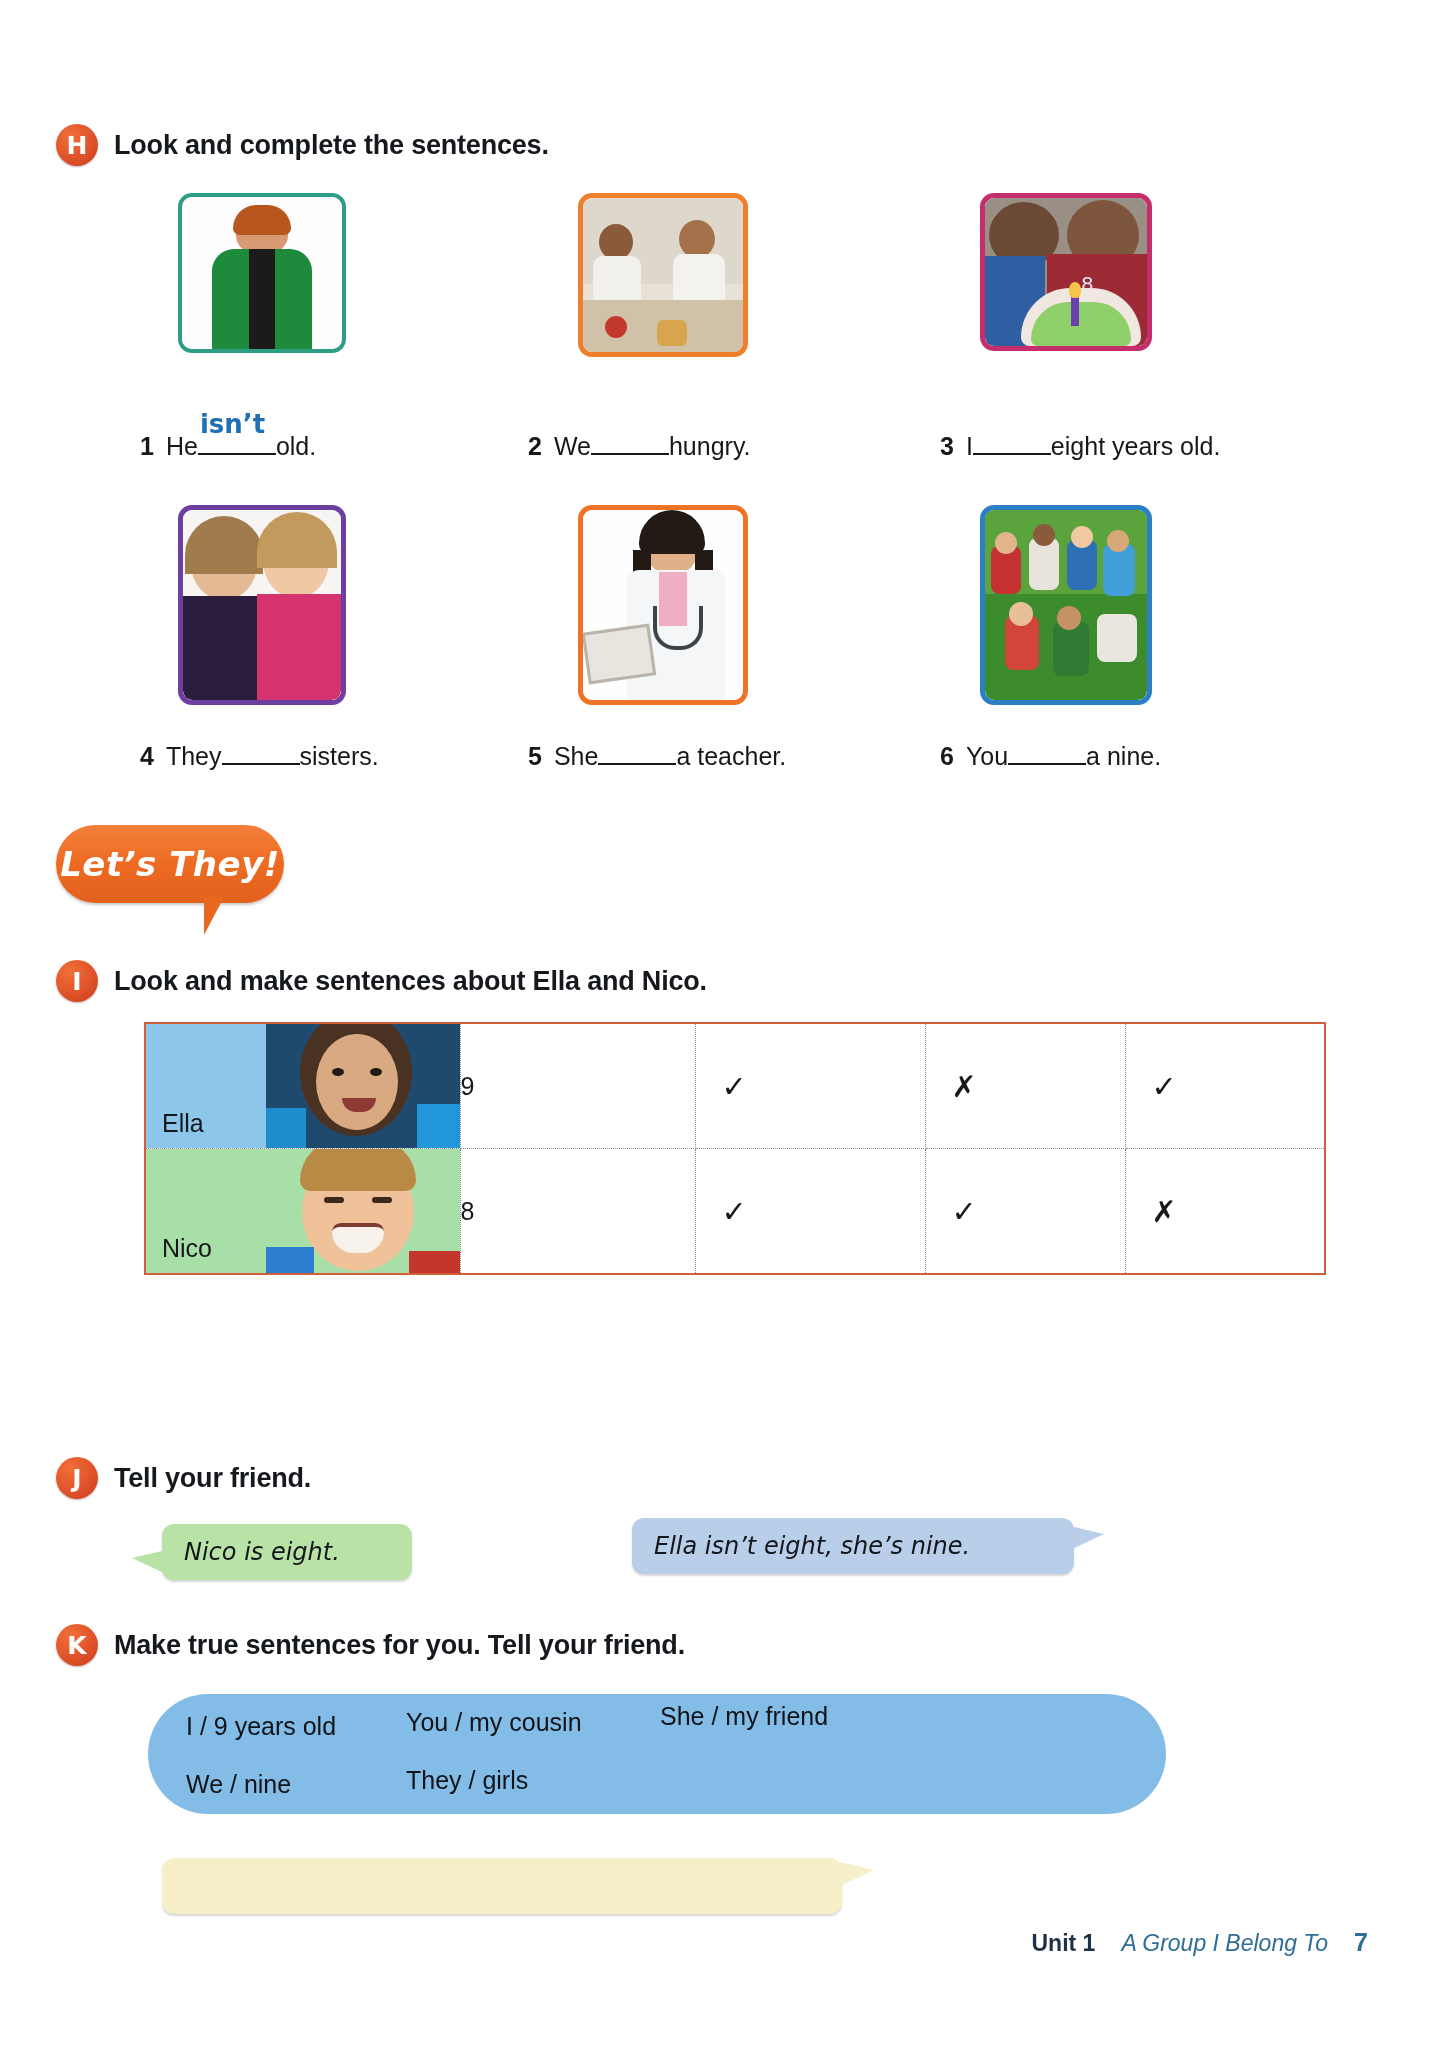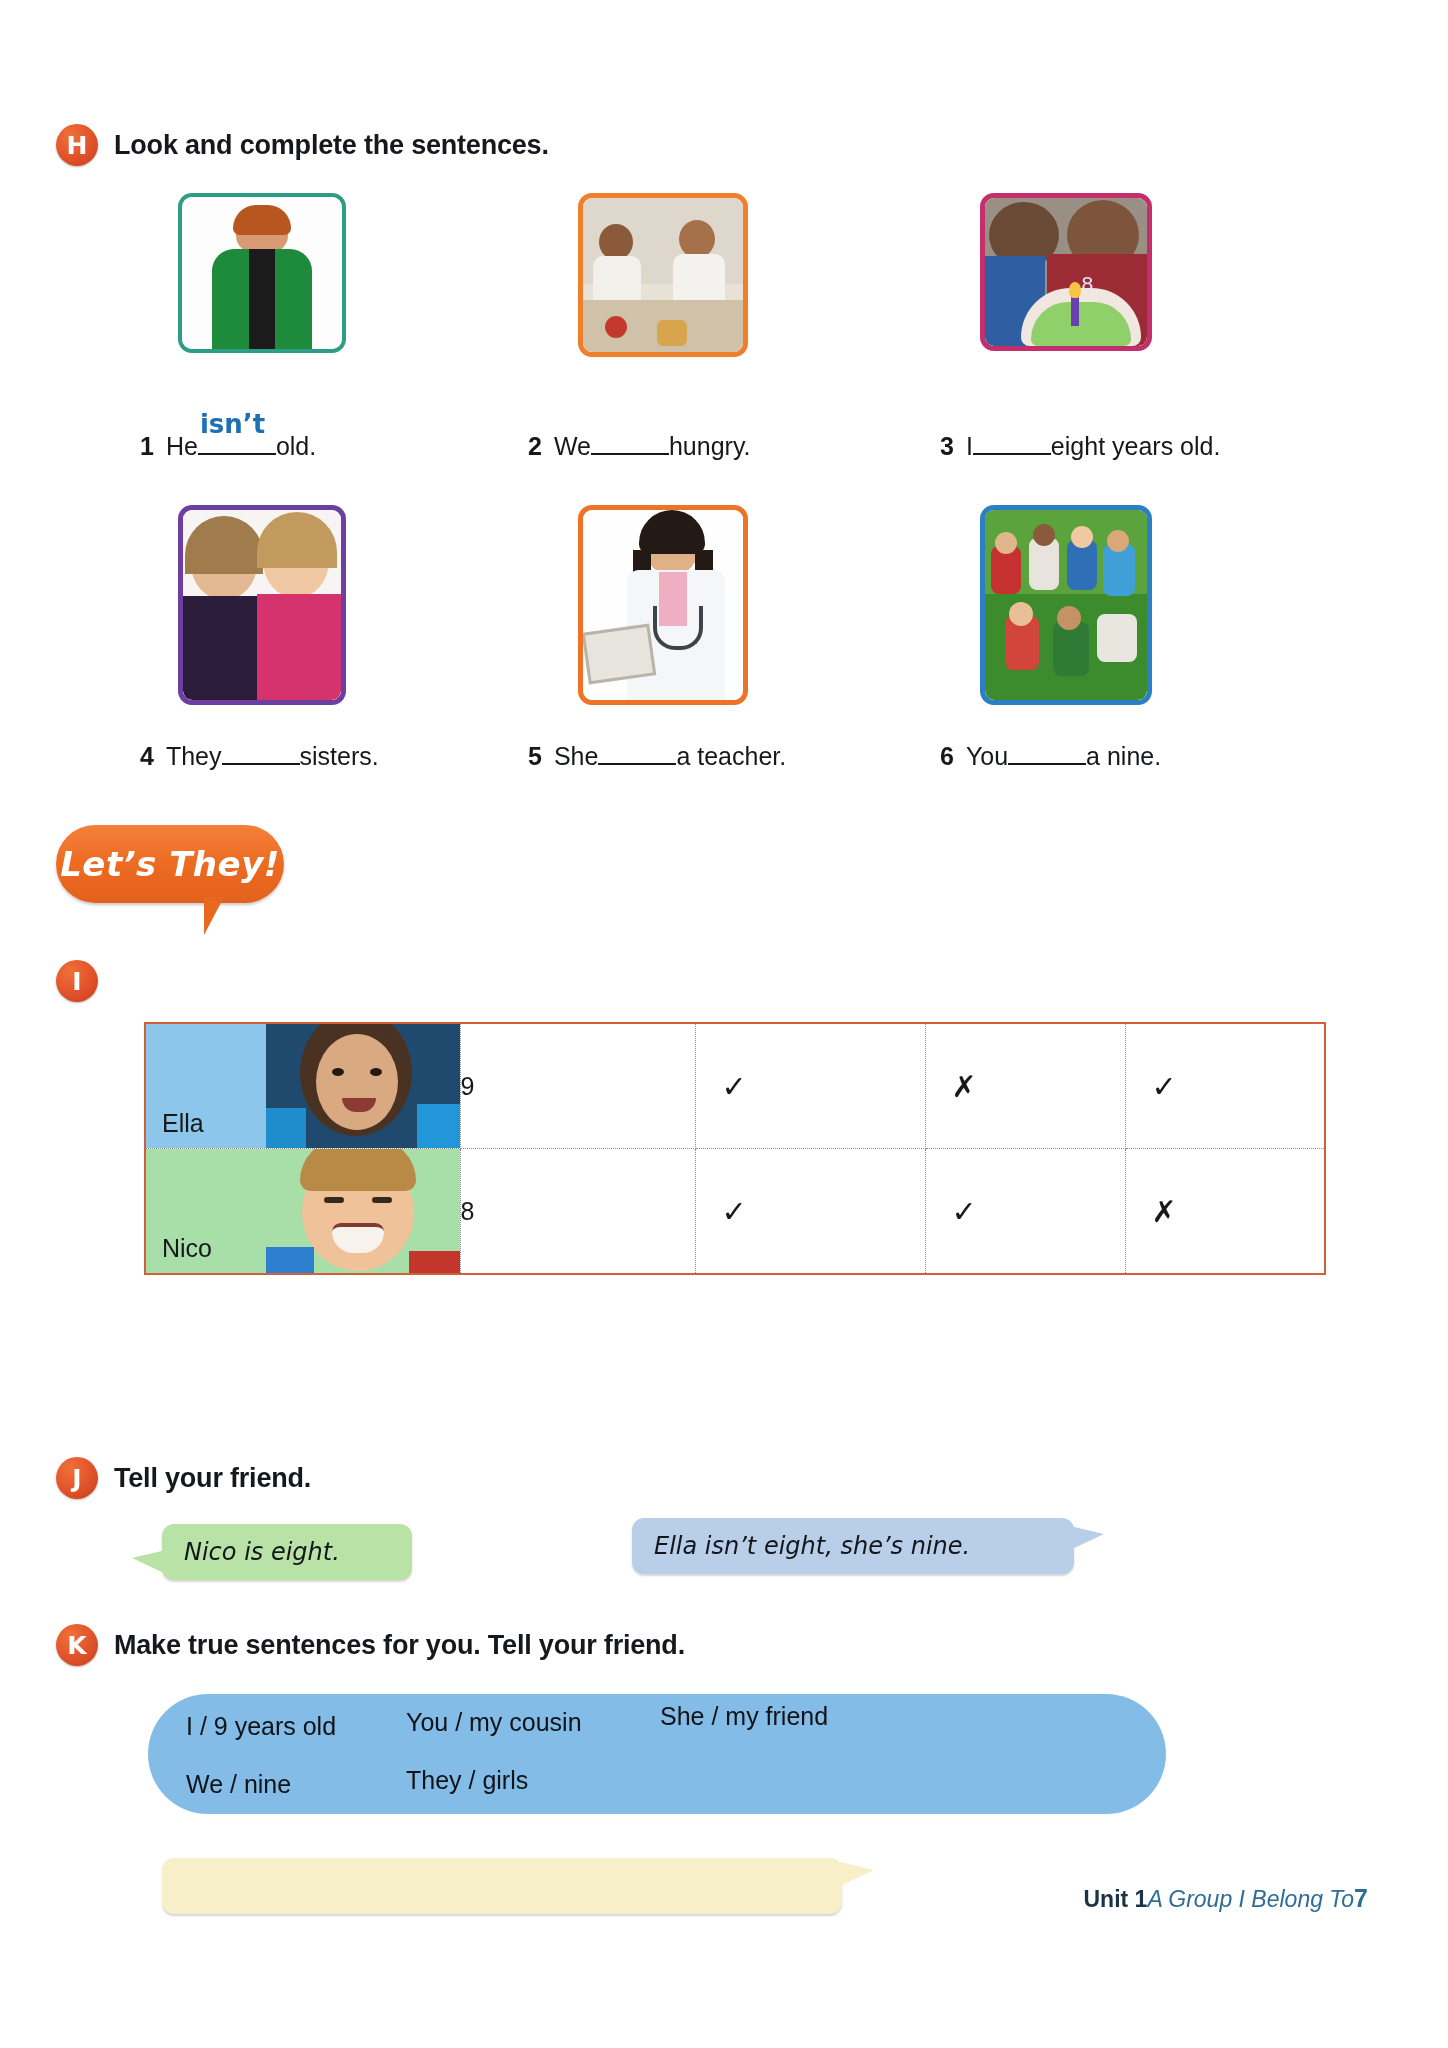--- a/index.html
+++ b/index.html
@@ -87,21 +87,21 @@
     border-top:8px solid transparent;border-bottom:16px solid transparent;}
 
   
   .kpanel{
     position:absolute;left:148px;top:1694px;width:1018px;height:120px;
     border-radius:60px;background:#84bce8;
   }
   .kitem{position:absolute;font-size:25px;color:#101317;}
 
   
-  .footer{position:absolute;right:80px;top:1884px;display:flex;align-items:baseline;}
+  .footer{position:absolute;right:80px;top:1928px;display:flex;align-items:baseline;gap:26px;}
   .f-unit{font-size:23px;font-weight:bold;color:#1b3247;}
   .f-title{font-size:23px;font-style:italic;color:#2e6d96;}
   .f-page{font-size:25px;font-weight:bold;color:#2e6d96;}
 </style>
 </head>
 <body>
 
 <div class="page">
 
   <div class="ex-head" style="position:absolute;left:56px;top:124px;">
@@ -232,20 +232,21 @@
     <span>a nine.</span>
   </div>
 
   <div class="lets-talk-wrap">
     <div class="lets-talk">Let’s They!</div>
     <div class="lt-tail"></div>
   </div>
 
   <div class="ex-head" style="position:absolute;left:56px;top:960px;">
     <div class="badge">I</div>
+    <div class="ex-title">Look and make sentences about Ella and Nico.</div>
   </div>
 
   <div style="position:absolute;left:144px;top:1022px;">
     <table class="info tb-outer">
       <colgroup>
           <col style="width:315px">
           <col style="width:235px">
           <col style="width:230px">
           <col style="width:200px">
           <col style="width:200px">

